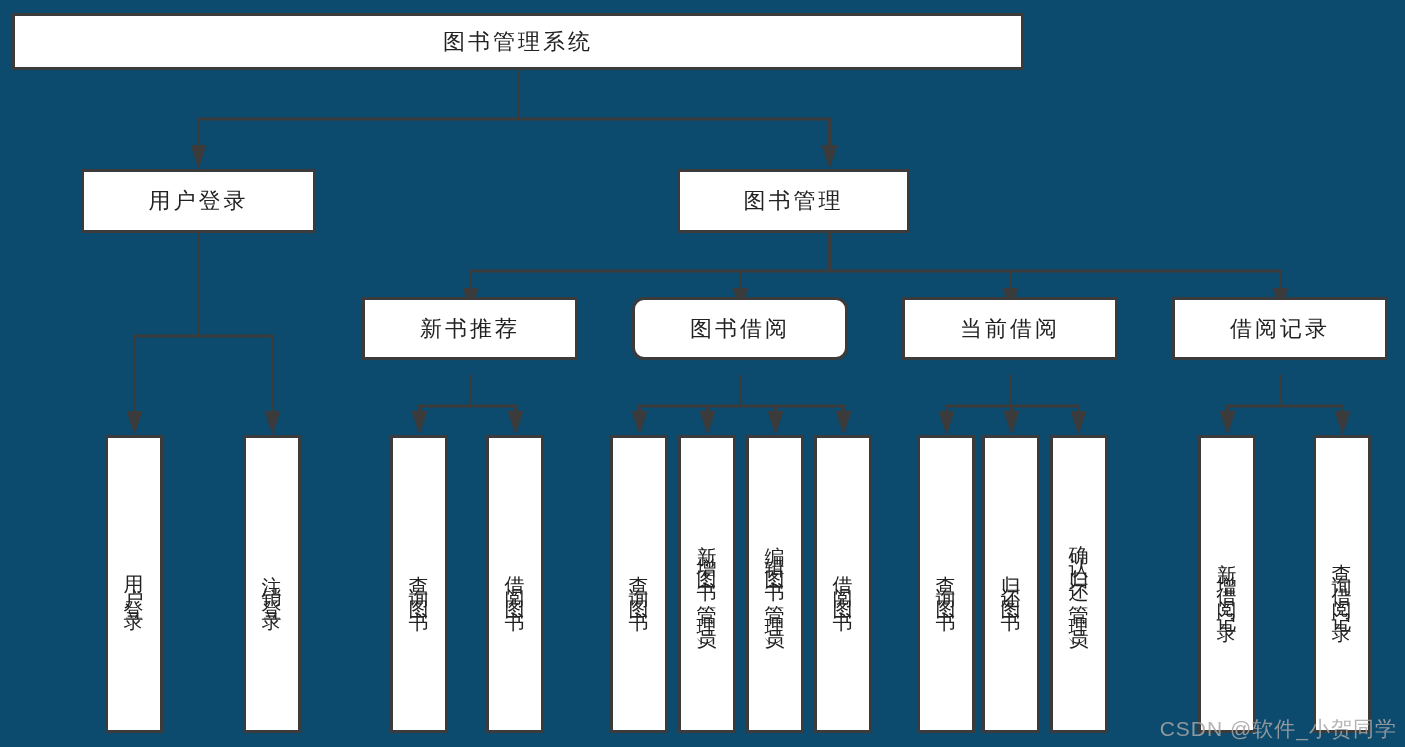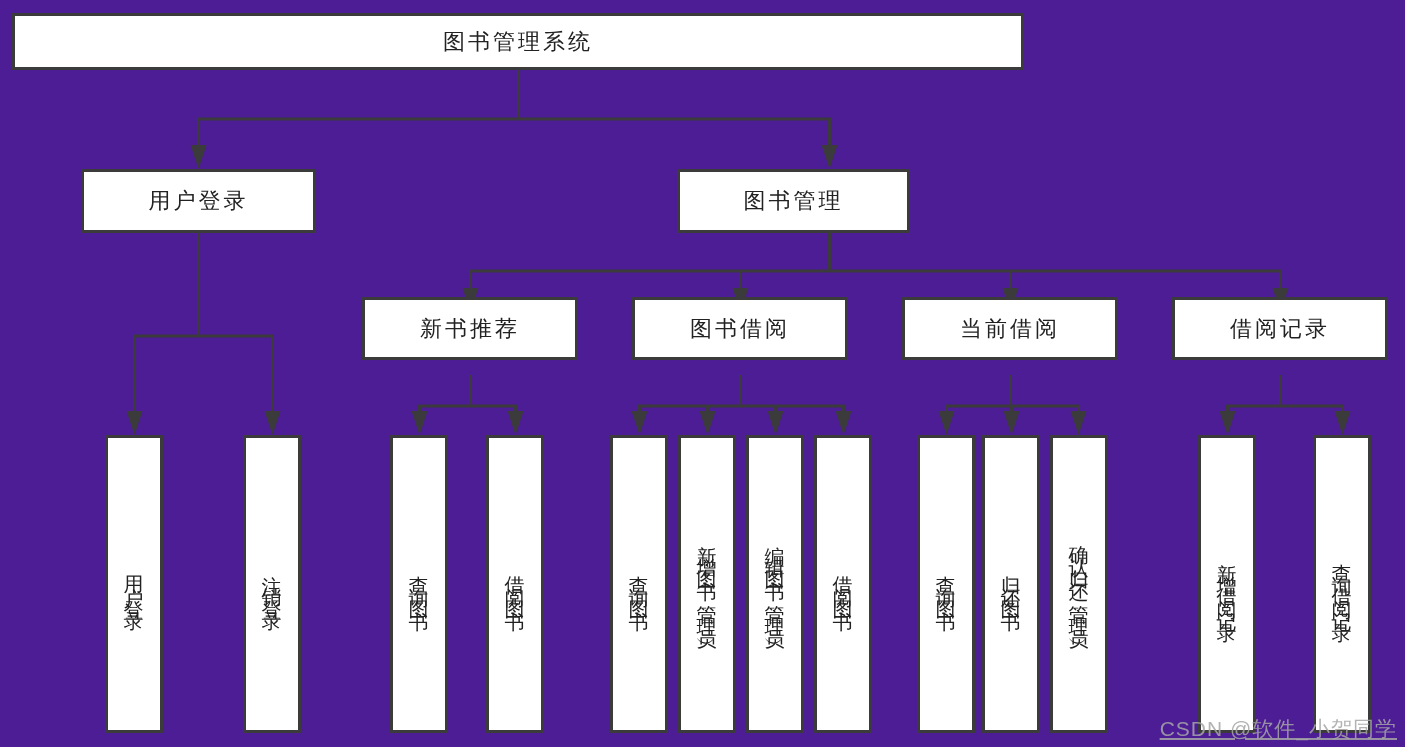--- a/index.html
+++ b/index.html
@@ -1,20 +1,20 @@
 <!DOCTYPE html>
 <html><head>
 <meta charset="utf-8">
 <style>
   html, body { margin: 0; padding: 0; background: #ffffff; }
   .stage {
     position: relative;
     width: 1405px;
     height: 747px;
-    background: #4c1d95;
+    background: #0c4a6e;
     font-family: "Liberation Sans", "DejaVu Sans", sans-serif;
     overflow: hidden;
   }
   .connectors {
     position: absolute;
     left: 0; top: 0;
     width: 1405px; height: 747px;
     z-index: 1;
   }
   .node {
@@ -40,41 +40,40 @@
     white-space: nowrap;
   }
   
   .n-root  { left: 12px;  top: 13px;  width: 1012px; height: 57px; }
   
   .n-login { left: 81px;  top: 169px; width: 235px;  height: 64px; }
   .n-mgmt  { left: 677px; top: 169px; width: 233px;  height: 64px; }
   
   .n-l3 { top: 297px; width: 216px; height: 63px; }
   .n-newbook { left: 362px; }
-  .n-borrow  { left: 632px; }
+  .n-borrow  { left: 632px; border-radius: 12px; }
   .n-current { left: 902px; }
   .n-records { left: 1172px; }
   
   .leaf { top: 435px; width: 58px; height: 298px; }
   .lf-1a { left: 105px; }  .lf-1b { left: 243px; }
   .lf-2a { left: 390px; }  .lf-2b { left: 486px; }
   .lf-3a { left: 610px; }  .lf-3b { left: 678px; }
   .lf-3c { left: 746px; }  .lf-3d { left: 814px; }
   .lf-4a { left: 917px; }  .lf-4b { left: 982px; }  .lf-4c { left: 1050px; }
   .lf-5a { left: 1198px; } .lf-5b { left: 1313px; }
   .watermark {
     position: absolute;
     right: 8px;
     bottom: 4px;
     font-size: 21px;
     color: rgba(166,166,166,0.85);
     letter-spacing: 1px;
     z-index: 3;
     white-space: nowrap;
-    text-decoration: underline;
   }
 </style>
 </head>
 <body>
 
 <div class="stage">
 
   <svg class="connectors" viewBox="0 0 1405 747" xmlns="http://www.w3.org/2000/svg">
     <g stroke="#3b3b3b" stroke-width="3" fill="none">
 

